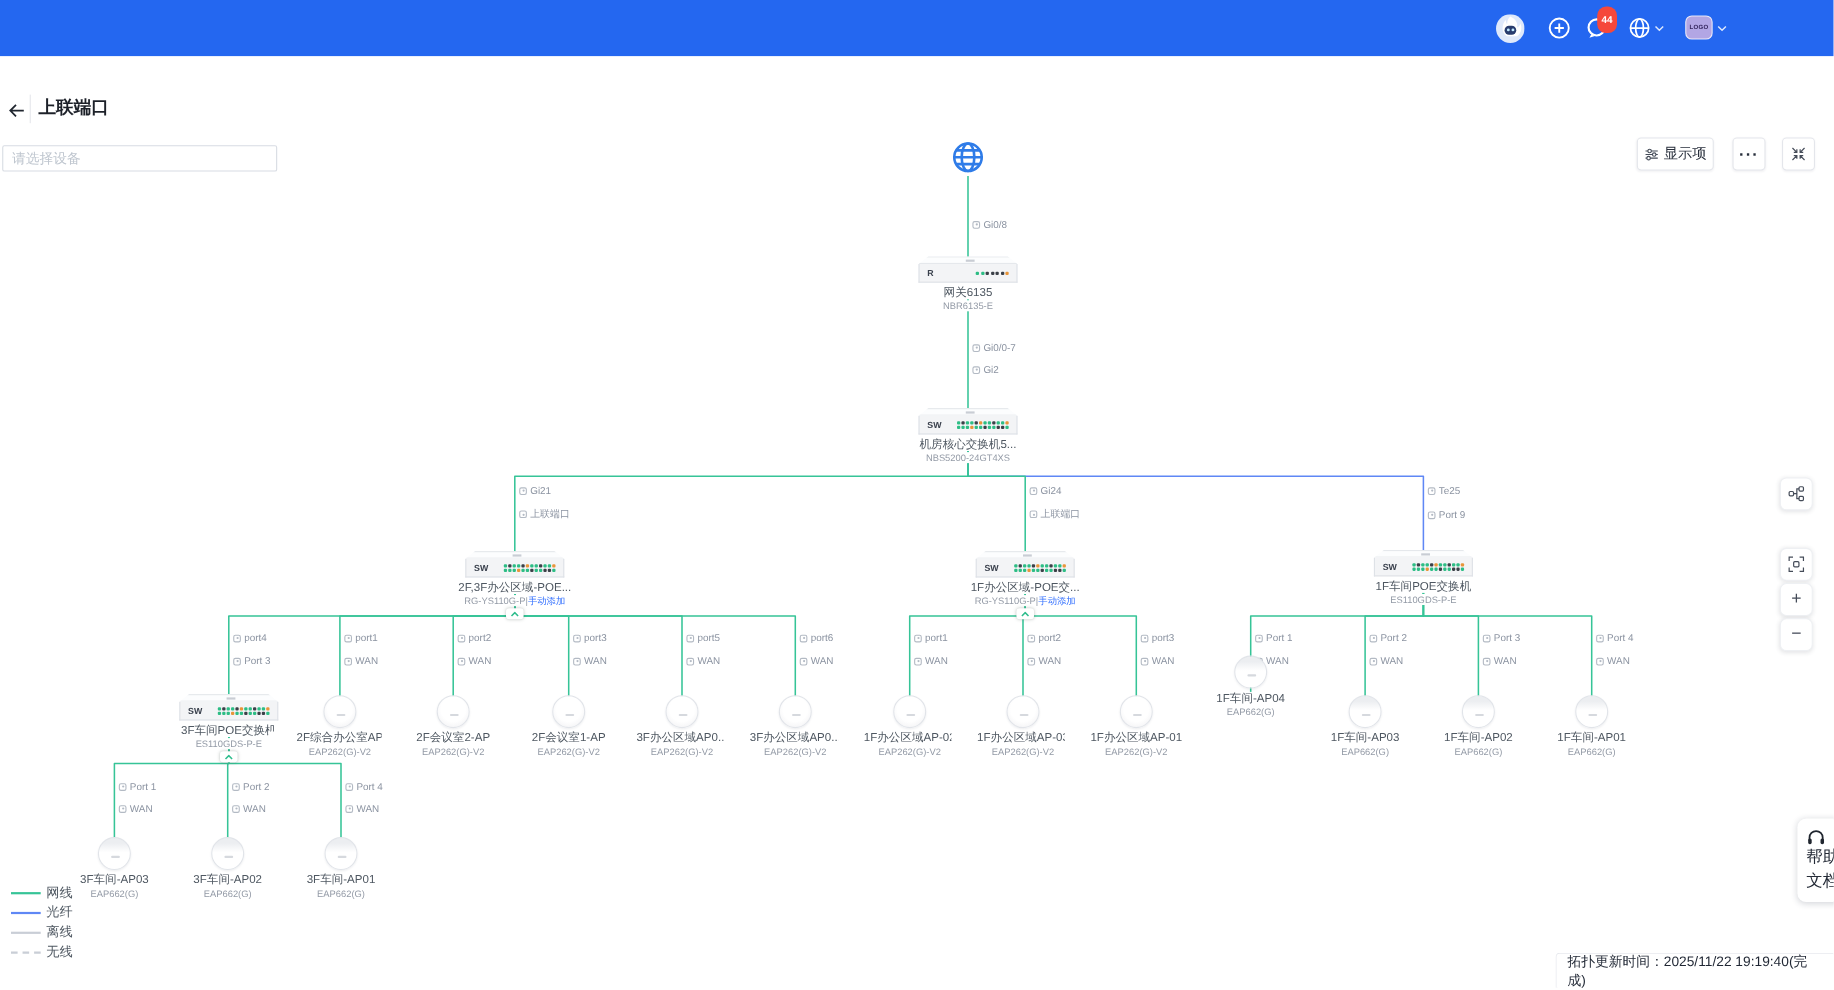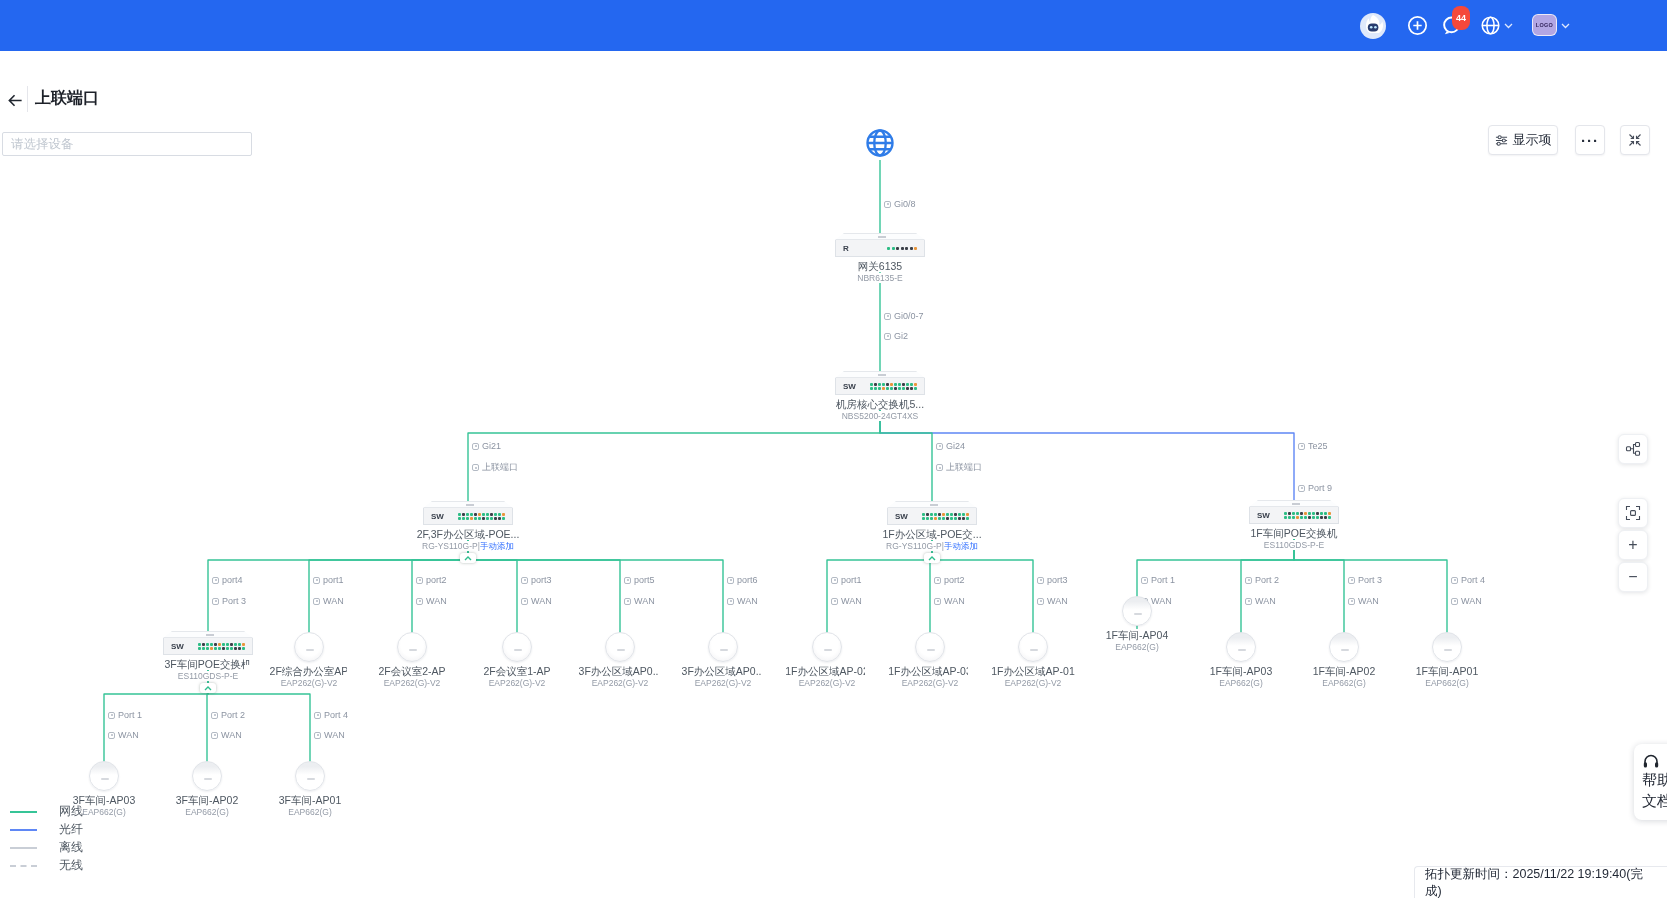--- a/index.html
+++ b/index.html
@@ -53,21 +53,21 @@
     display:flex; flex-direction:column; align-items:flex-start; padding:8px 0 0 8px; gap:1px; }
   .help-card .ht { font-size:15px; color:#252b37; line-height:20px; }
 
   
   .status-bar { position:absolute; left:1414px; top:866px; width:253px; height:32px; background:#fff;
     border:1px solid #e7e9ee; border-right:none; border-bottom:none; border-radius:4px 0 0 0;
     display:flex; align-items:center; padding:0 10px; font-size:12.5px; color:#1f2633; z-index:40; }
 
   
   .legend { position:absolute; left:10px; top:805px; display:flex; flex-direction:column; gap:5px; z-index:40; }
-  .legend-row { display:flex; align-items:center; gap:22px; height:13px; }
+  .legend-row { display:flex; align-items:center; gap:5px; height:13px; }
   .legend-line { width:27px; height:2px; }
   .legend-label { font-size:12px; color:#4e5761; }
 
   
   #topo { position:absolute; left:0; top:0; width:1667px; height:900px; z-index:10; }
   #topo-links { position:absolute; left:0; top:0; }
   #topo-nodes { position:absolute; left:0; top:0; width:1667px; height:900px; }
 
   .port-label { position:absolute; display:flex; align-items:center; gap:3px; font-size:9px;
     color:#8b93a1; white-space:nowrap; }
@@ -137,21 +137,21 @@
         <span>Gi0/0-7</span>
       </div>
       <div class="port-label" style="left: 884px; top: 331px;">
         <span class="pl-ic"></span>
         <span>Gi2</span>
       </div>
       <div class="port-label" style="left: 1298px; top: 441px;">
         <span class="pl-ic"></span>
         <span>Te25</span>
       </div>
-      <div class="port-label" style="left: 1298px; top: 483px;">
+      <div class="port-label" style="left: 1298px; top: 463px;">
         <span class="pl-ic"></span>
         <span>Port 9</span>
       </div>
       <div class="port-label" style="left: 472px; top: 441px;">
         <span class="pl-ic"></span>
         <span>Gi21</span>
       </div>
       <div class="port-label" style="left: 472px; top: 461px;">
         <span class="pl-ic"></span>
         <span>上联端口</span>

